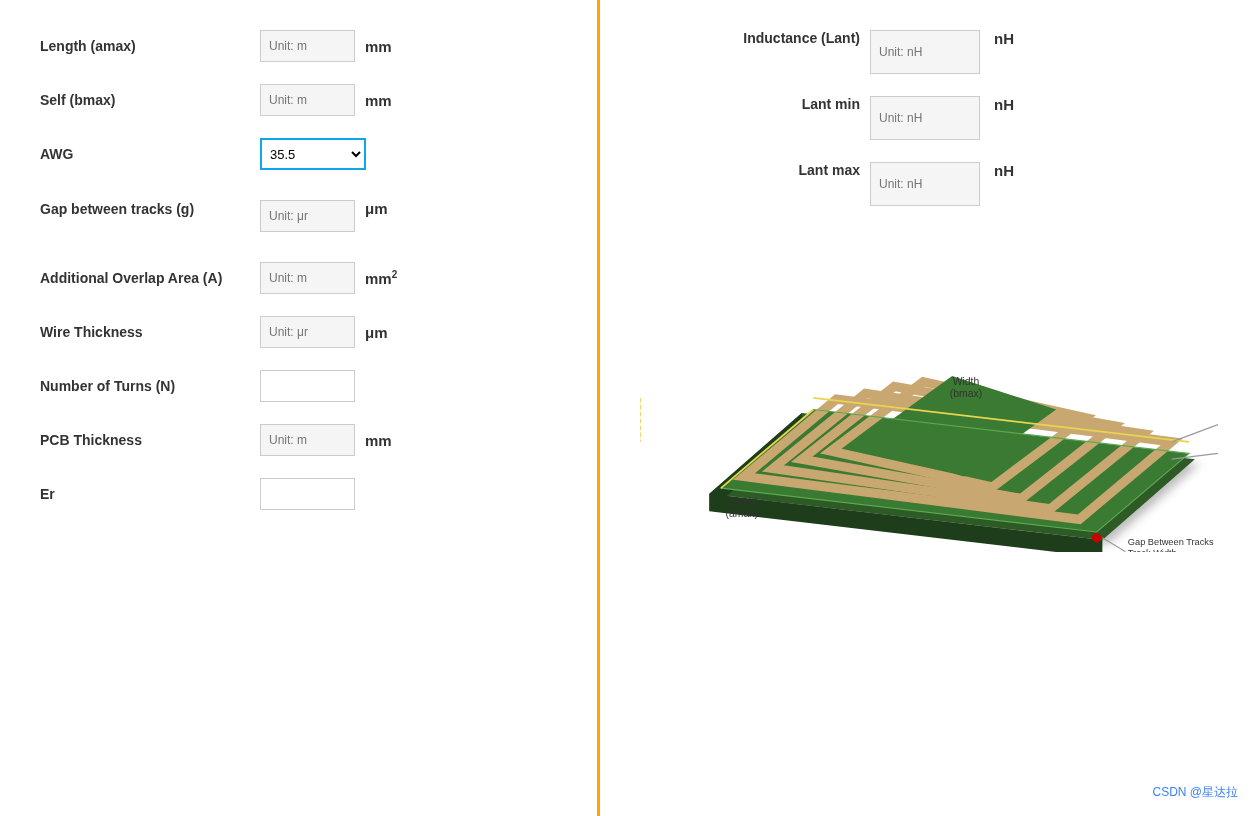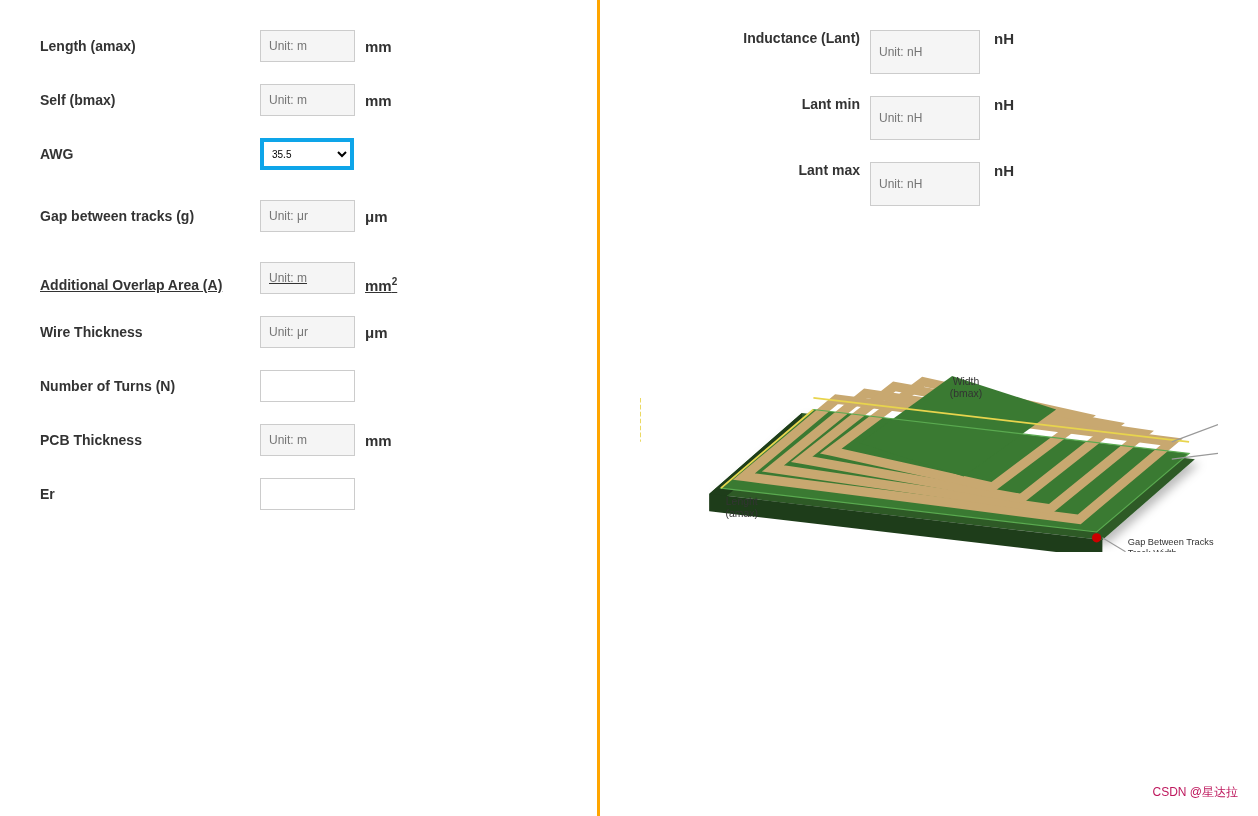--- a/index.html
+++ b/index.html
@@ -50,25 +50,25 @@
     }
     .form-unit {
       font-size: 15px;
       font-weight: bold;
       color: #333;
     }
     .form-unit sup {
       font-size: 10px;
     }
     select.form-select {
-      width: 94px;
+      width: 106px;
       height: 32px;
-      border: 4px solid #0ea5e9;
+      border: 2px solid #0ea5e9;
       background: #fff;
-      font-size: 10px;
+      font-size: 13px;
       padding: 2px 4px;
       outline: none;
       cursor: pointer;
     }
     
     .result-row {
       display: flex;
       align-items: flex-start;
       margin-bottom: 22px;
       gap: 10px;
@@ -100,21 +100,21 @@
       margin-top: 10px;
       display: flex;
       justify-content: center;
       align-items: center;
     }
     .footer-credit {
       position: absolute;
       bottom: 15px;
       right: 20px;
       font-size: 12px;
-      color: #be185d;
+      color: #3b82f6;
     }
     
     .pcb-diagram {
       width: 100%;
       height: 100%;
     }
   </style>
 </head>
 <body>
 
@@ -138,27 +138,27 @@
       <div class="form-label">AWG</div>
       <select class="form-select">
         <option>35.5</option>
         <option>34</option>
         <option>36</option>
         <option>38</option>
         <option>40</option>
       </select>
     </div>
 
-    <div class="form-row" style="align-items:center; padding-top:4px;">
+    <div class="form-row" style="align-items:flex-start; padding-top:4px;">
       <div class="form-label" style="padding-top:4px;">Gap between tracks (g)</div>
       <input class="form-input" type="text" placeholder="Unit: μr" style="margin-top: 4px;">
       <span class="form-unit" style="margin-top:4px;">μm</span>
     </div>
 
-    <div class="form-row" style="align-items:flex-end; padding-top:4px;text-decoration:underline;">
+    <div class="form-row" style="align-items:center; padding-top:4px;">
       <div class="form-label" style="padding-top:4px;">Additional Overlap Area (A)</div>
       <input class="form-input" type="text" placeholder="Unit: m" style="margin-top: 4px;">
       <span class="form-unit" style="margin-top:4px;">mm<sup>2</sup></span>
     </div>
 
     <div class="form-row">
       <div class="form-label">Wire Thickness</div>
       <input class="form-input" type="text" placeholder="Unit: μr" style="">
       <span class="form-unit">μm</span>
     </div>

